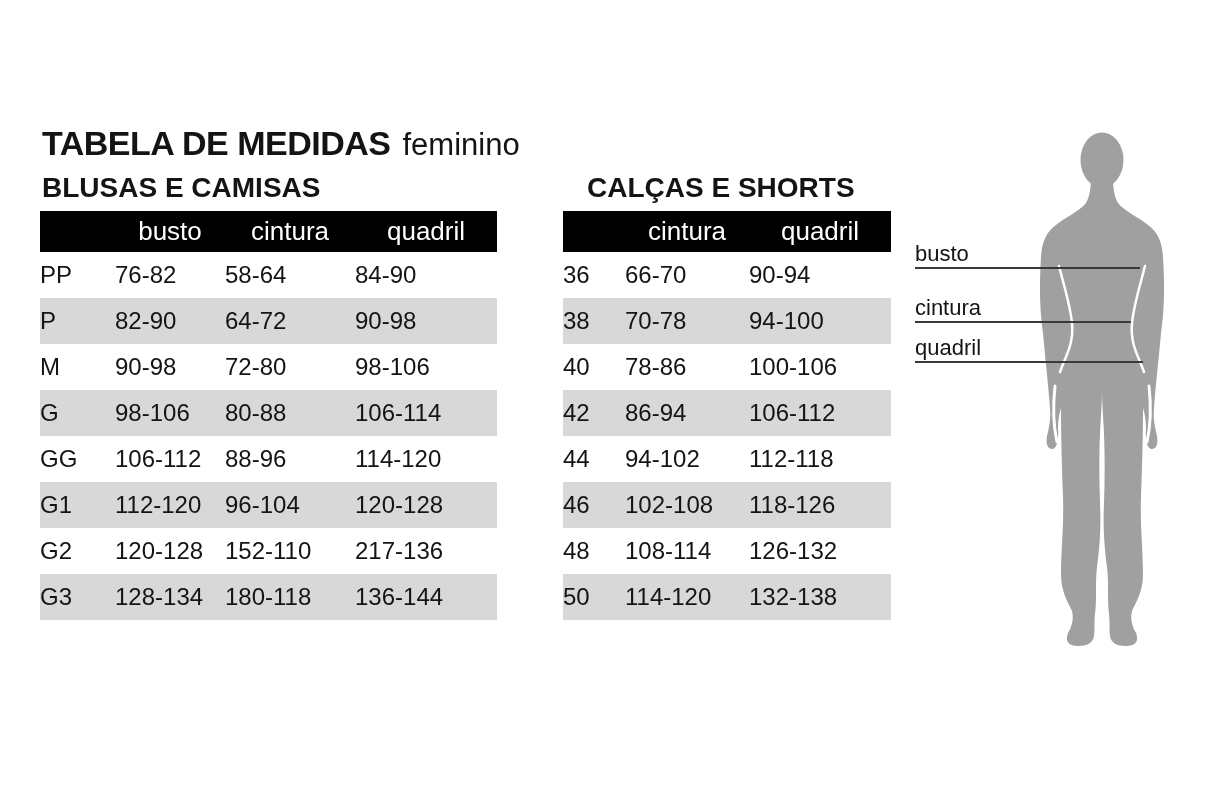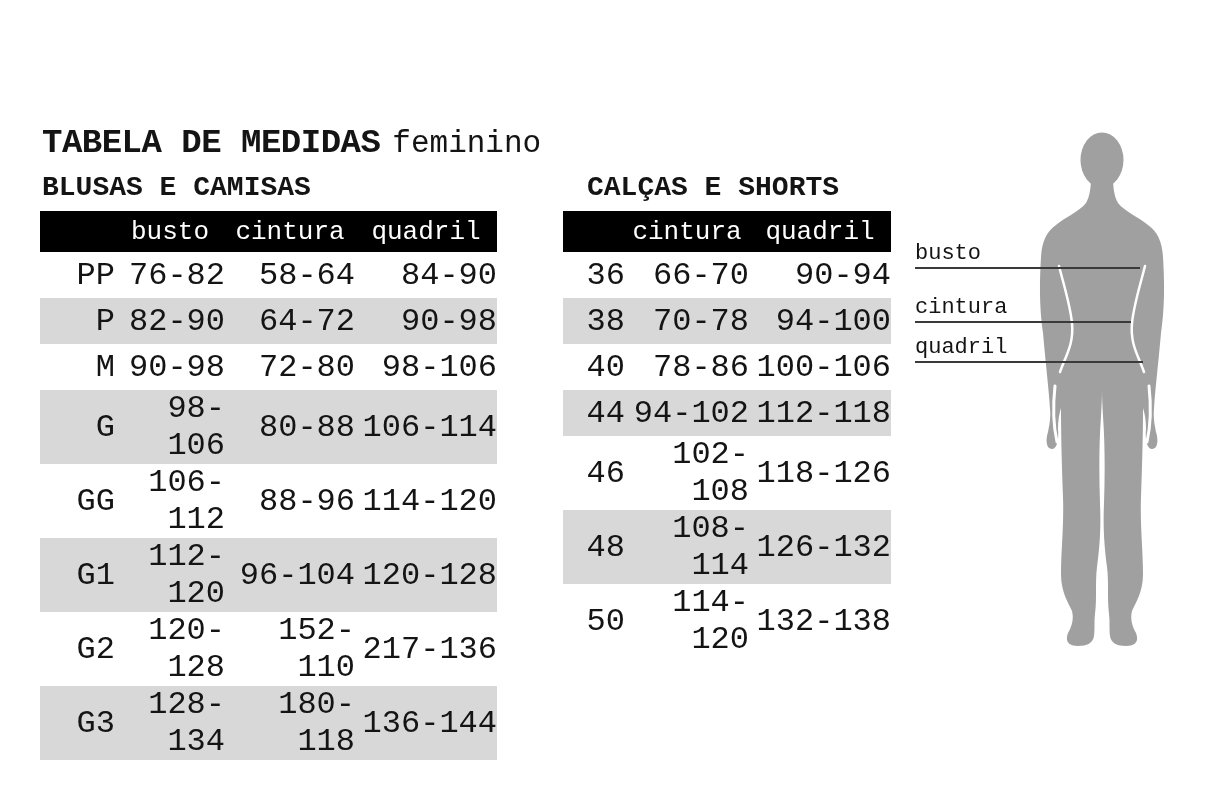--- a/index.html
+++ b/index.html
@@ -3,39 +3,39 @@
 <meta charset="utf-8">
 <style>
   :root{
     --header-bg:#000000; --header-text:#ffffff; --stripe:#d8d8d8;
     --silhouette:#a0a0a0; --line:#3a3a3a; --text:#141414;
   }
   *{box-sizing:border-box;}
   html,body{margin:0;padding:0;background:#fff;}
   .canvas{
     position:relative;width:1213px;height:790px;background:#ffffff;overflow:hidden;
-    font-family:Liberation Mono, monospace;color:var(--text);
+    font-family:Liberation Sans, sans-serif;color:var(--text);
   }
   
   .title-row{position:absolute;left:42px;top:124px;white-space:nowrap;}
   .title-main{font-size:34px;font-weight:700;letter-spacing:-0.5px;color:var(--text);}
   .title-sub{font-size:31px;font-weight:400;margin-left:12px;color:var(--text);}
   
   .section-title{position:absolute;margin:0;font-size:28px;font-weight:700;letter-spacing:0;color:var(--text);}
   #sec-title-0{left:42px;top:172px;}
   #sec-title-1{left:587px;top:172px;}
   
   table.size-table{position:absolute;top:211px;border-collapse:collapse;table-layout:fixed;border-spacing:0;}
   #table-0{left:40px;width:457px;}
   #table-1{left:563px;width:328px;}
   .size-table thead tr{background:var(--header-bg);color:var(--header-text);height:41px;}
   .size-table thead th{font-weight:400;font-size:26px;text-align:center;padding:0;}
   .size-table tbody tr{height:46px;background:#ffffff;}
   .size-table tbody tr:nth-child(even){background:var(--stripe);}
-  .size-table tbody td{font-size:32px;font-weight:400;text-align:right;padding:0;color:var(--text);}
+  .size-table tbody td{font-size:24px;font-weight:400;text-align:left;padding:0;color:var(--text);}
   #table-0 col.c0{width:75px;} #table-0 col.c1{width:110px;}
   #table-0 col.c2{width:130px;} #table-0 col.c3{width:142px;}
   #table-1 col.c0{width:62px;} #table-1 col.c1{width:124px;} #table-1 col.c2{width:142px;}
   
   .measure-label{position:absolute;font-size:22px;font-weight:400;color:var(--text);white-space:nowrap;}
   #label-busto{left:915px;top:241px;}
   #label-cintura{left:915px;top:295px;}
   #label-quadril{left:915px;top:335px;}
   .measure-line{position:absolute;height:2px;background:var(--line);}
   #line-busto{left:915px;top:267px;width:225px;}
@@ -146,20 +146,25 @@
         </tr>
         <tr>
           <td>38</td>
           <td>70-78</td>
           <td>94-100</td>
         </tr>
         <tr>
           <td>40</td>
           <td>78-86</td>
           <td>100-106</td>
+        </tr>
+        <tr>
+          <td>42</td>
+          <td>86-94</td>
+          <td>106-112</td>
         </tr>
         <tr>
           <td>44</td>
           <td>94-102</td>
           <td>112-118</td>
         </tr>
         <tr>
           <td>46</td>
           <td>102-108</td>
           <td>118-126</td>

